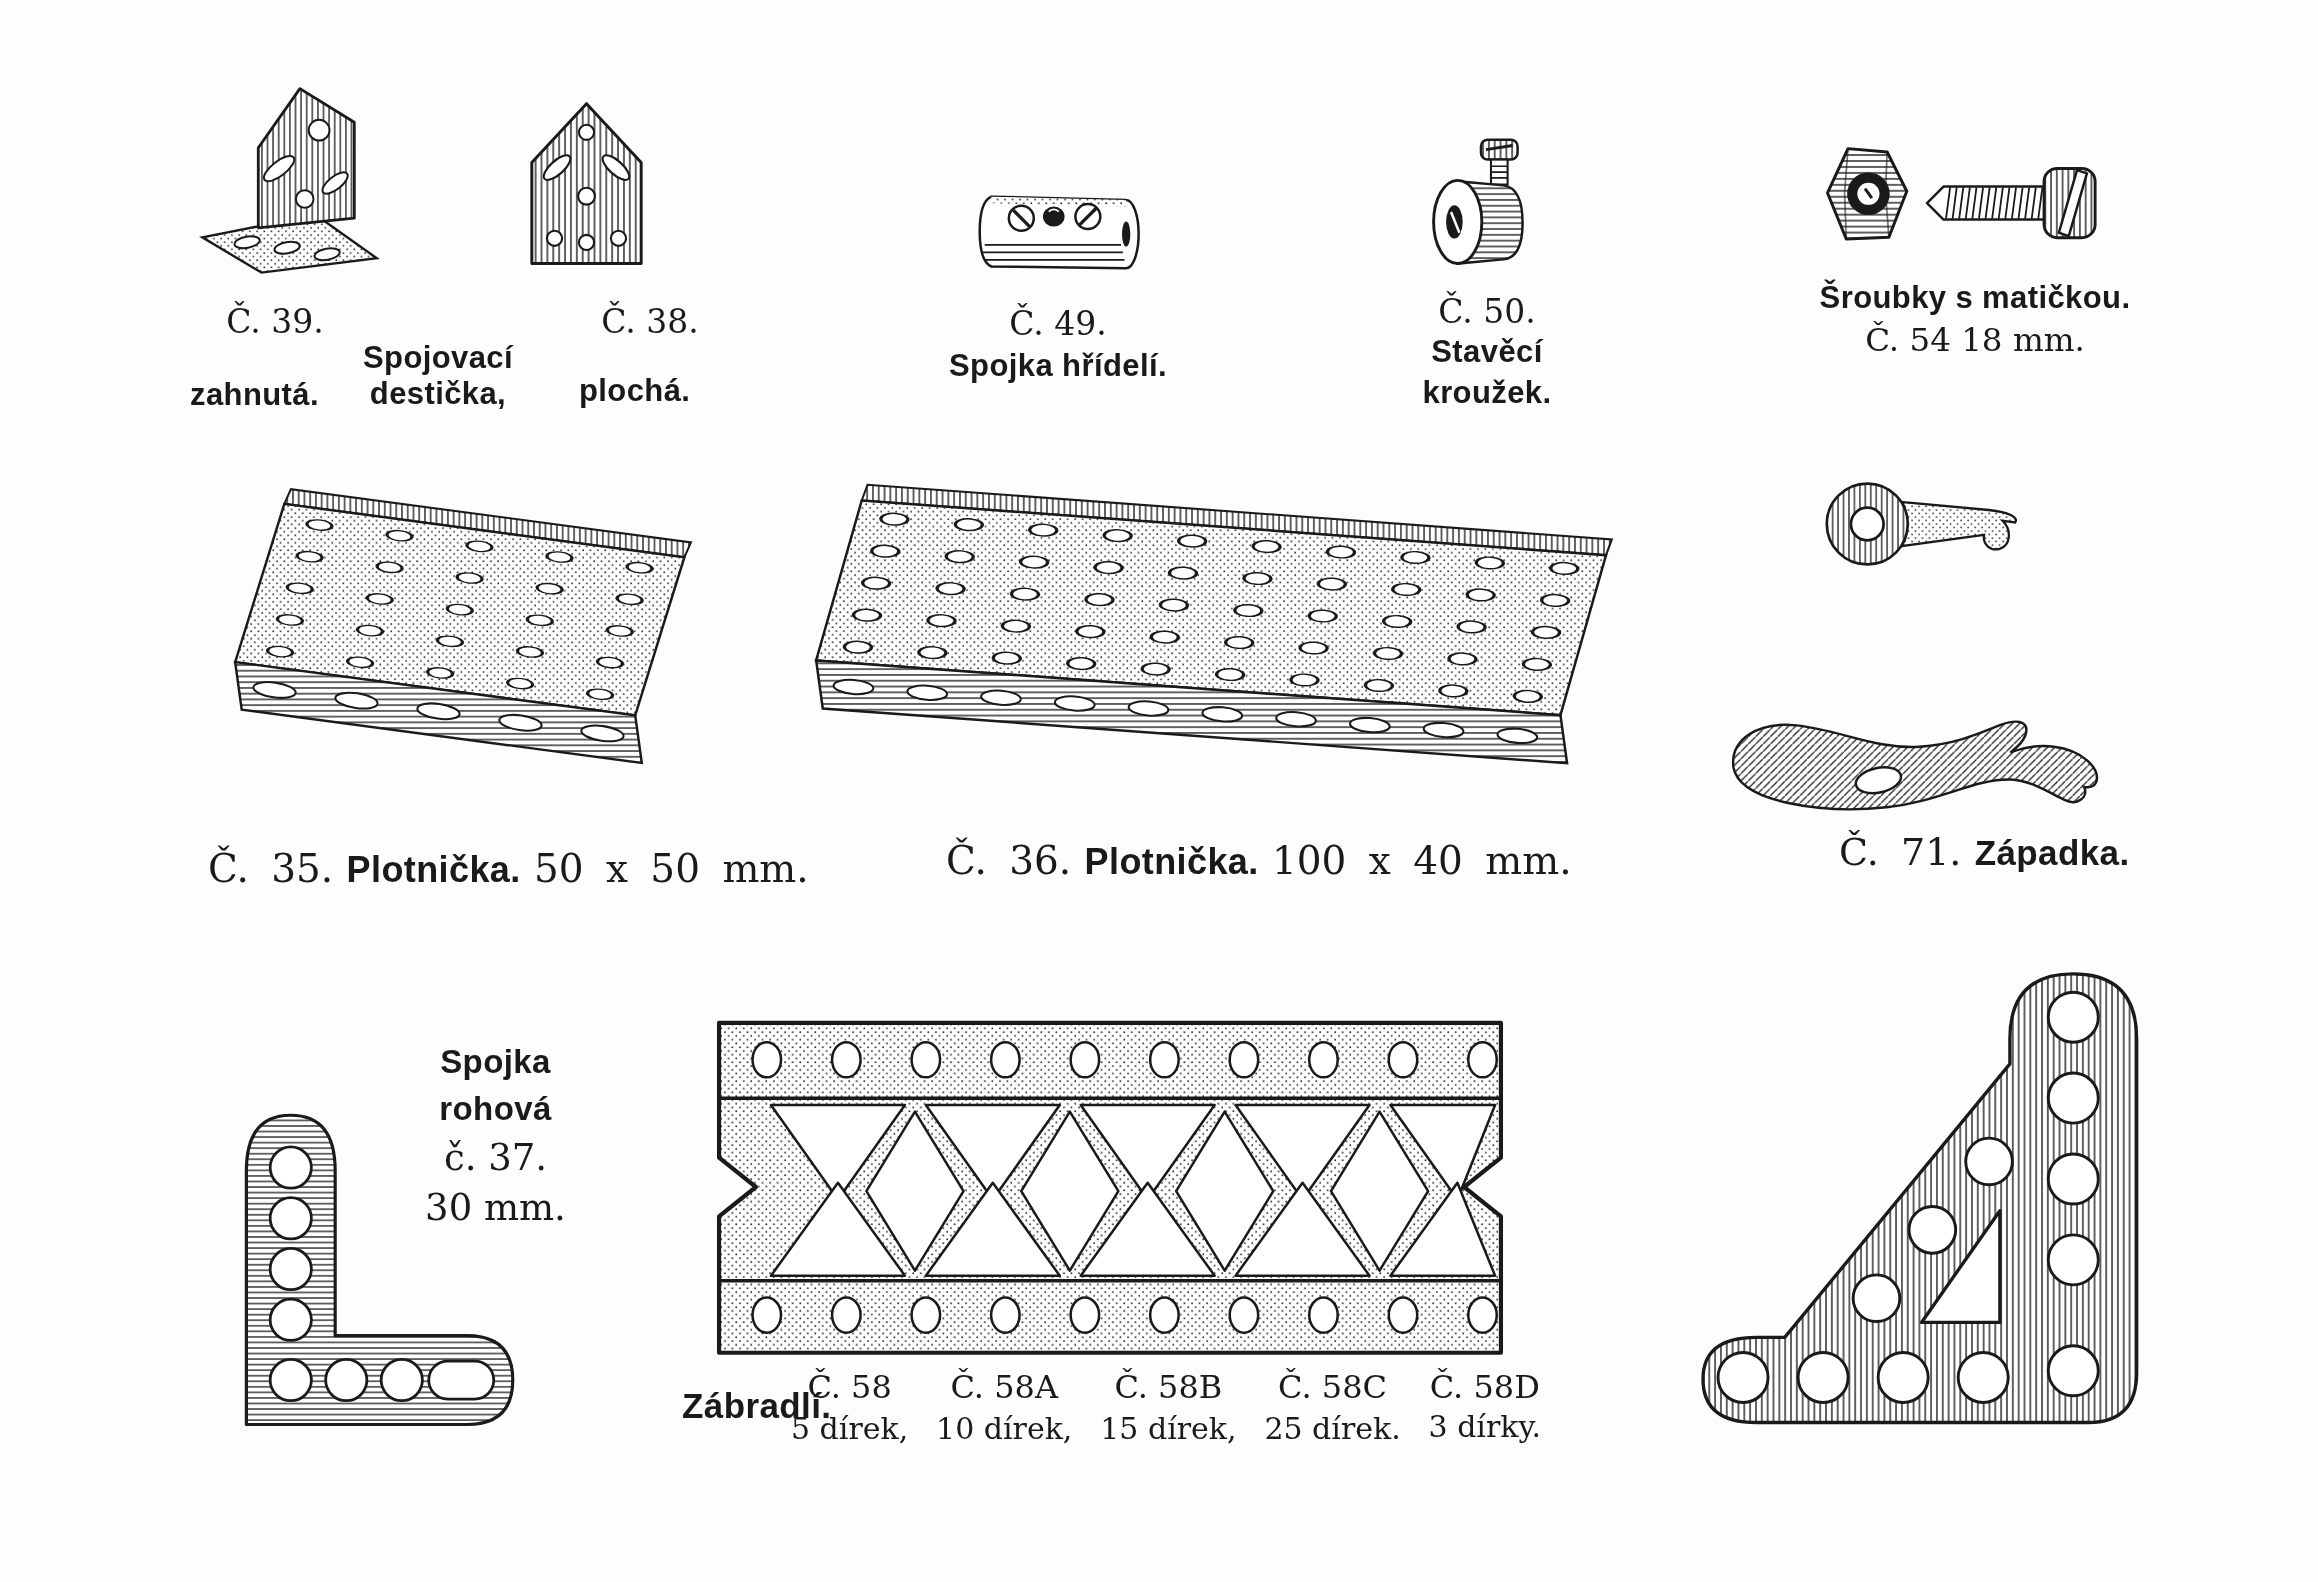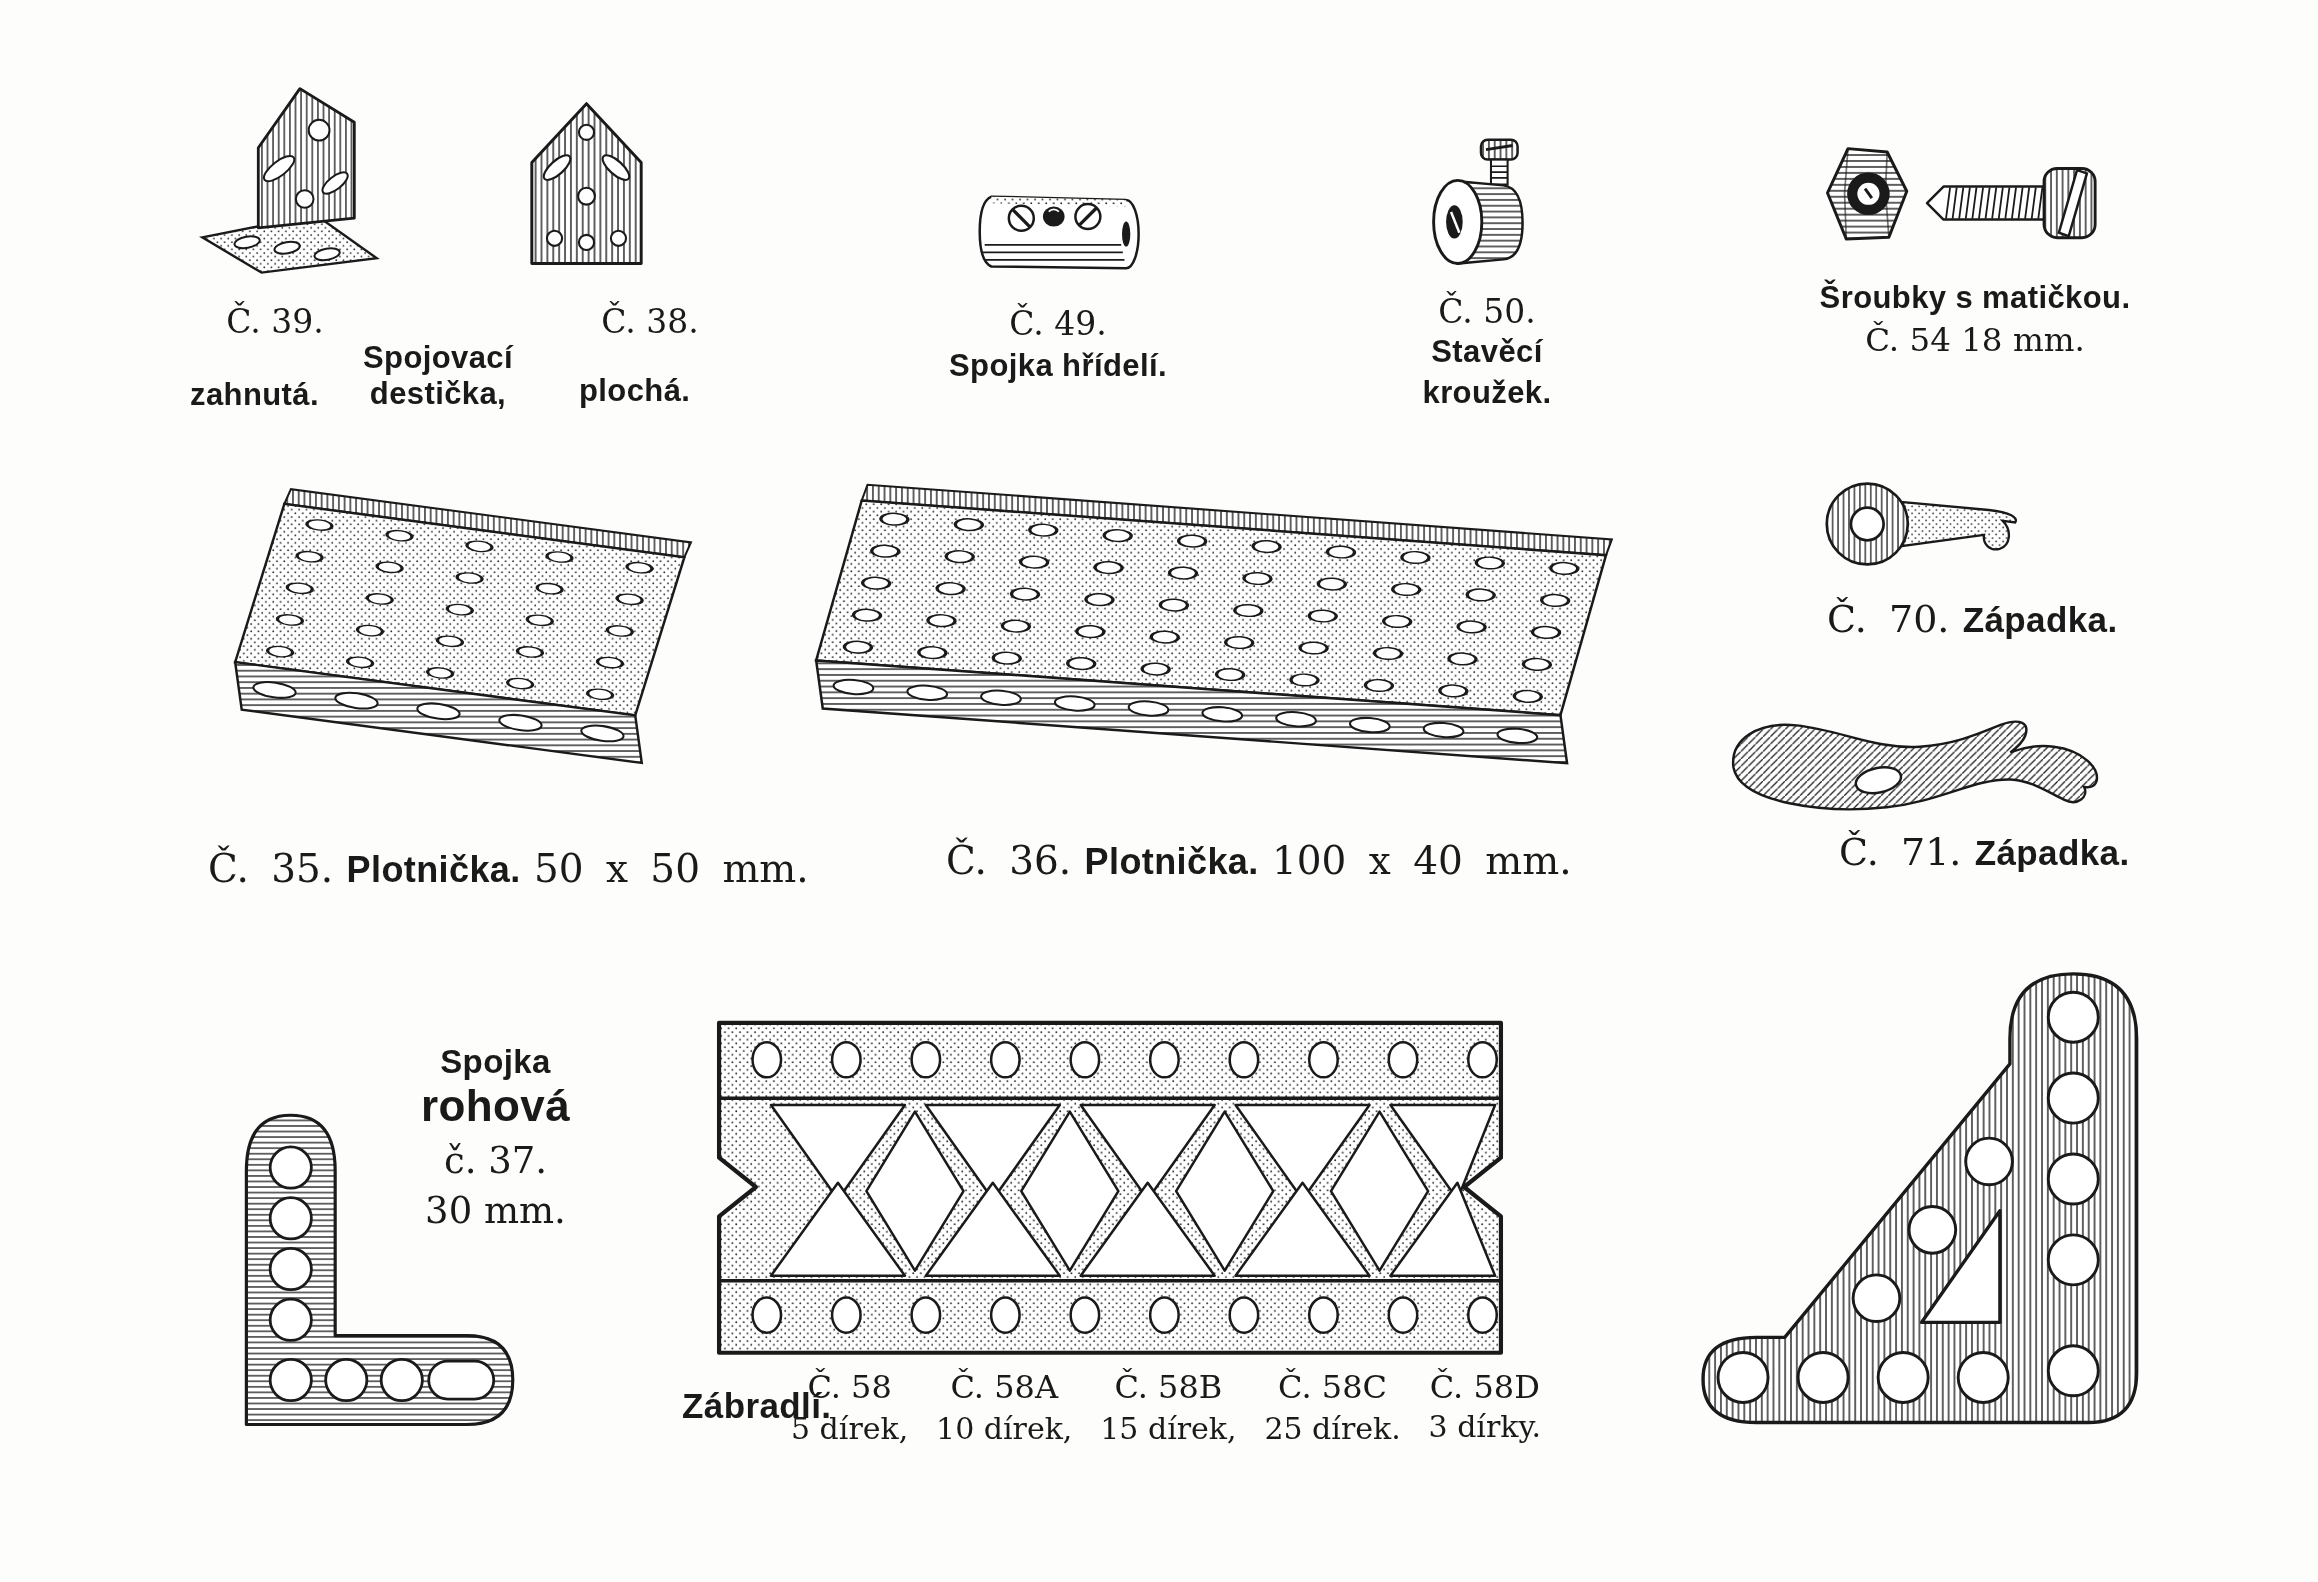--- a/index.html
+++ b/index.html
@@ -270,31 +270,28 @@
   </div>
 
   <div class="abs ctr mid-cap" style="left:208px;top:846px;width:533px;font-size:39px">
     <span class="ser">Č. 35.</span><span class="bold" style="font-size:36px">Plotnička.</span><span class="ser">50 x 50 mm.</span>
   </div>
 
   <div class="abs ctr mid-cap" style="left:946px;top:838px;width:583px;font-size:39px">
     <span class="ser">Č. 36.</span><span class="bold" style="font-size:36px">Plotnička.</span><span class="ser">100 x 40 mm.</span>
   </div>
 
-  <div class="abs ctr mid-cap" style="left:1800px;top:597px;width:358px;font-size:38px">
-    <span class="ser">Č. 70.</span><span class="bold" style="font-size:35px">Západka.</span>
-  </div>
 
   <div class="abs ctr mid-cap" style="left:1816px;top:830px;width:350px;font-size:38px">
     <span class="ser">Č. 71.</span><span class="bold" style="font-size:35px">Západka.</span>
   </div>
 
   <div class="abs ctr" style="left:379px;top:1043px;width:233px">
     <span class="cap-line bold" style="font-size:33px">Spojka</span>
-    <span class="cap-line bold" style="font-size:44px;margin-top:0">rohová</span>
+    <span class="cap-line bold" style="font-size:33px;margin-top:9px">rohová</span>
     <span class="cap-line ser" style="font-size:37px;margin-top:8.3px">č. 37.</span>
     <span class="cap-line ser" style="font-size:37px;margin-top:6.7px">30 mm.</span>
   </div>
 
   <div class="abs" style="left:227px;top:1101px;width:321px;height:333px">
     <svg viewBox="0 0 400 420" width="321" height="333">
       <path d="M22,88 Q22,18 78,18 Q134,18 134,88 L134,296 L300,296 Q358,296 358,352 Q358,408 300,408 L22,408 Z" fill="url(#hh)" stroke="#1a1a1a" stroke-width="4" stroke-linejoin="round"></path>
       <circle cx="78" cy="84" r="26" fill="#fff" stroke="#1a1a1a" stroke-width="3.5"></circle>
       <circle cx="78" cy="148" r="26" fill="#fff" stroke="#1a1a1a" stroke-width="3.5"></circle>
       <circle cx="78" cy="212" r="26" fill="#fff" stroke="#1a1a1a" stroke-width="3.5"></circle>

